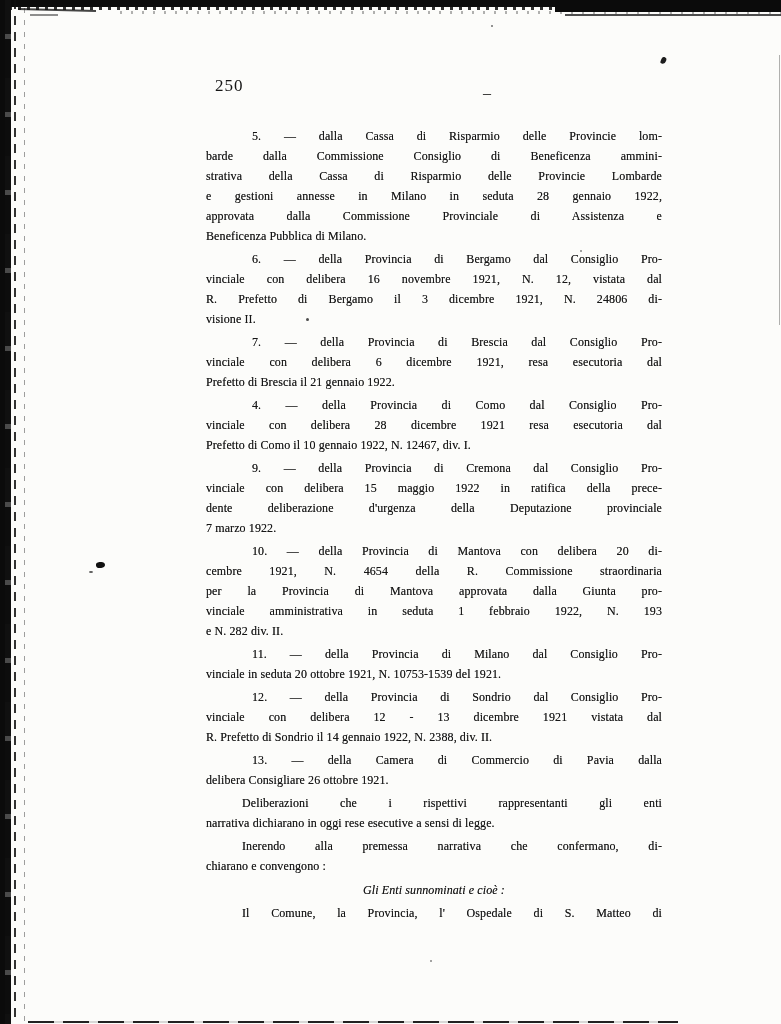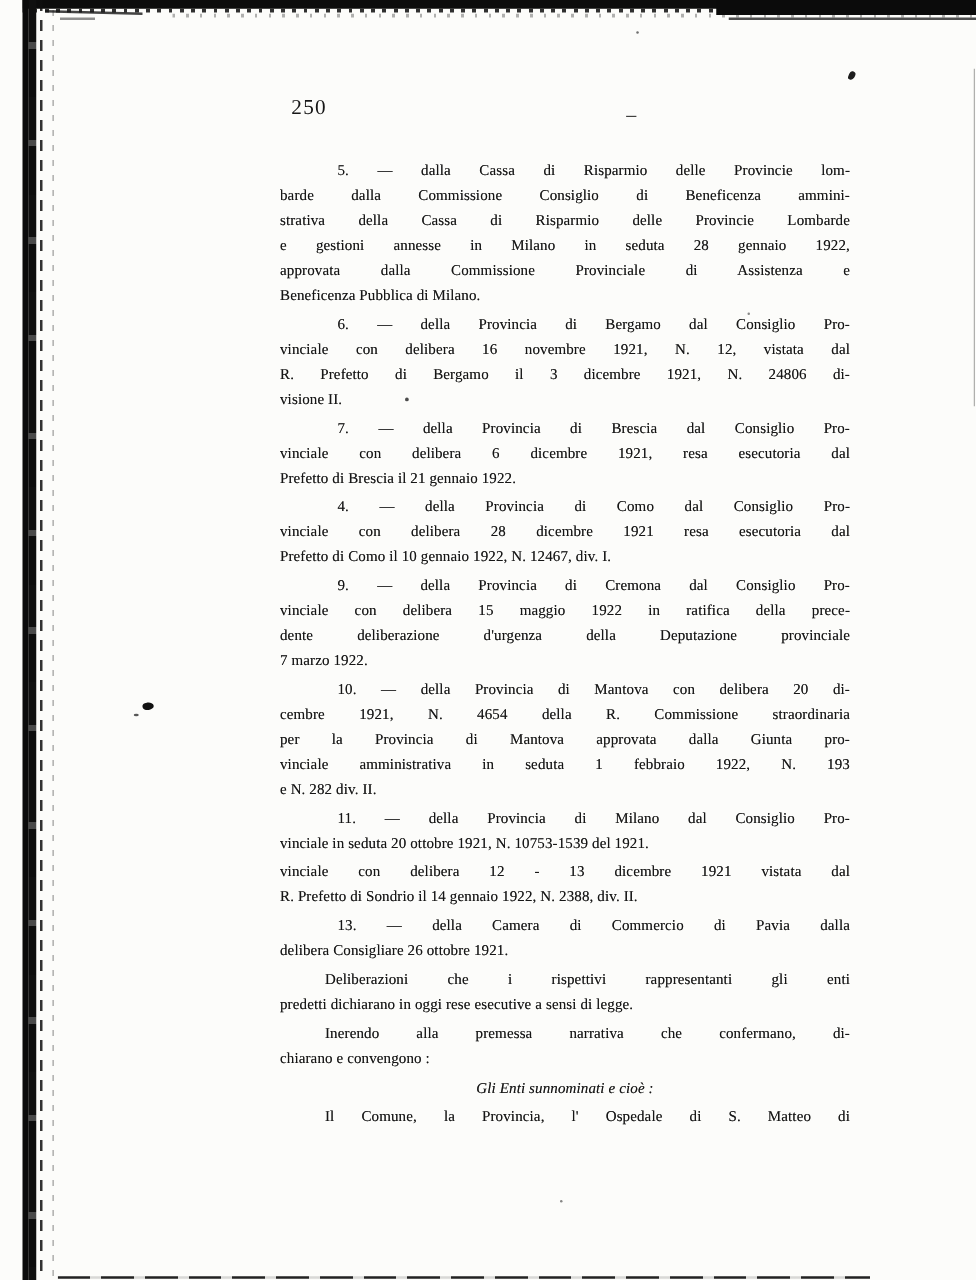--- a/index.html
+++ b/index.html
@@ -2,21 +2,21 @@
 <html><head>
 <meta charset="utf-8">
 <style>
   html,body{margin:0;padding:0;}
   body{
     width:781px;height:1024px;position:relative;overflow:hidden;
     background:#fcfcfa;
     font-family:"Liberation Serif","DejaVu Serif",serif;
     color:#161616;
   }
-  .page{position:absolute;inset:0;margin-left:18px;}
+  .page{position:absolute;inset:0;}
 
   
   .edge-top{position:absolute;top:0;left:0;right:0;height:7px;background:#0c0c0c;}
   .edge-top::after{content:"";position:absolute;top:7px;left:0;right:0;height:3px;
     background:repeating-linear-gradient(90deg,rgba(12,12,12,.85) 0 3px,transparent 3px 9px);}
   .edge-top-noise{position:absolute;top:11px;left:120px;right:0;height:3px;opacity:.35;
     background:repeating-linear-gradient(90deg,#222 0 2px,transparent 2px 11px);}
   .edge-top-right{position:absolute;top:0;left:555px;right:0;height:12px;background:#0b0b0b;}
   .edge-top-right-line{position:absolute;top:14px;left:565px;right:0;height:2px;background:#141414;opacity:.75;}
   .edge-left-a{position:absolute;left:0;top:0;bottom:0;width:5px;background:#0b0b0b;}
@@ -125,32 +125,33 @@
           <div class="line">cembre 1921, N. 4654 della R. Commissione straordinaria</div>
           <div class="line">per la Provincia di Mantova approvata dalla Giunta pro-</div>
           <div class="line">vinciale amministrativa in seduta 1 febbraio 1922, N. 193</div>
           <div class="line line-last">e N. 282 div. II.</div>
         </div>
         <div class="para">
           <div class="line line-first">11. — della Provincia di Milano dal Consiglio Pro-</div>
           <div class="line line-last">vinciale in seduta 20 ottobre 1921, N. 10753-1539 del 1921.</div>
         </div>
         <div class="para">
+          <div class="line line-first">12. — della Provincia di Sondrio dal Consiglio Pro-</div>
           <div class="line">vinciale con delibera 12 - 13 dicembre 1921 vistata dal</div>
           <div class="line line-last">R. Prefetto di Sondrio il 14 gennaio 1922, N. 2388, div. II.</div>
         </div>
         <div class="para">
           <div class="line line-first">13. — della Camera di Commercio di Pavia dalla</div>
           <div class="line line-last">delibera Consigliare 26 ottobre 1921.</div>
         </div>
       </div>
     <div class="para-group indent-sm">
         <div class="para">
           <div class="line line-first">Deliberazioni che i rispettivi rappresentanti gli enti</div>
-          <div class="line line-last">predetti dichiarano in oggi rese esecutive a sensi di legge.</div>
+          <div class="line line-last">narrativa dichiarano in oggi rese esecutive a sensi di legge.</div>
         </div>
         <div class="para">
           <div class="line line-first">Inerendo alla premessa narrativa che confermano, di-</div>
           <div class="line line-last">chiarano e convengono :</div>
         </div>
       </div>
     <div class="centered-line">Gli Enti sunnominati e cioè :</div>
     <div class="final-line">Il Comune, la Provincia, l' Ospedale di S. Matteo di</div>
   </div>
 

